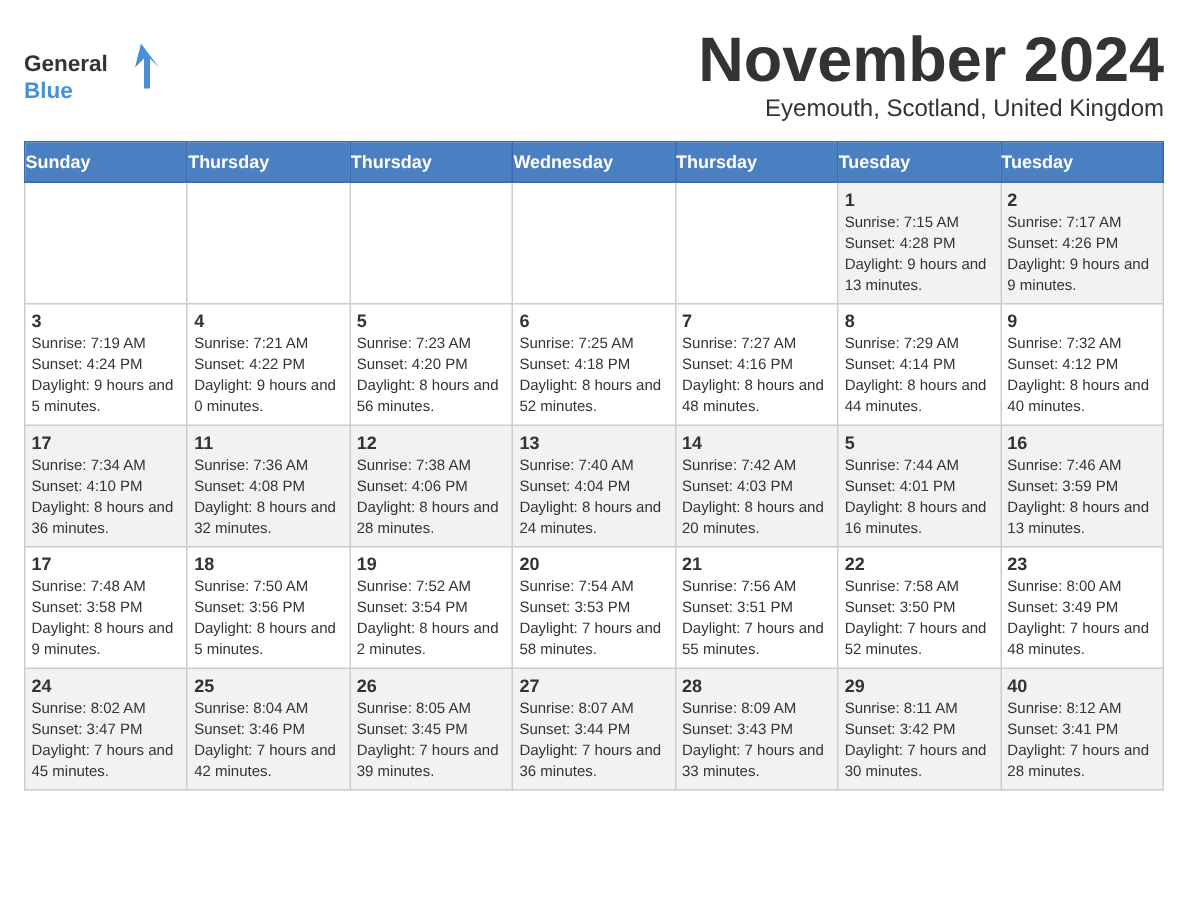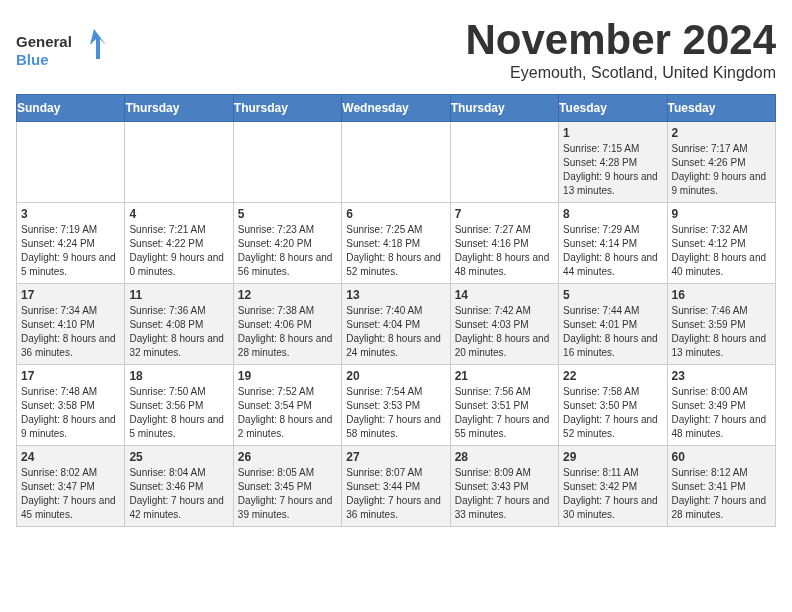--- a/index.html
+++ b/index.html
@@ -230,18 +230,18 @@
         </td>
         <td>
           <span class="day-number">28</span>
           <div class="day-info">Sunrise: 8:09 AM<br>Sunset: 3:43 PM<br>Daylight: 7 hours and 33 minutes.</div>
         </td>
         <td>
           <span class="day-number">29</span>
           <div class="day-info">Sunrise: 8:11 AM<br>Sunset: 3:42 PM<br>Daylight: 7 hours and 30 minutes.</div>
         </td>
         <td>
-          <span class="day-number">60</span>
+          <span class="day-number">40</span>
           <div class="day-info">Sunrise: 8:12 AM<br>Sunset: 3:41 PM<br>Daylight: 7 hours and 28 minutes.</div>
         </td>
       </tr>
     </tbody>
 </table>
 
 </body></html>

